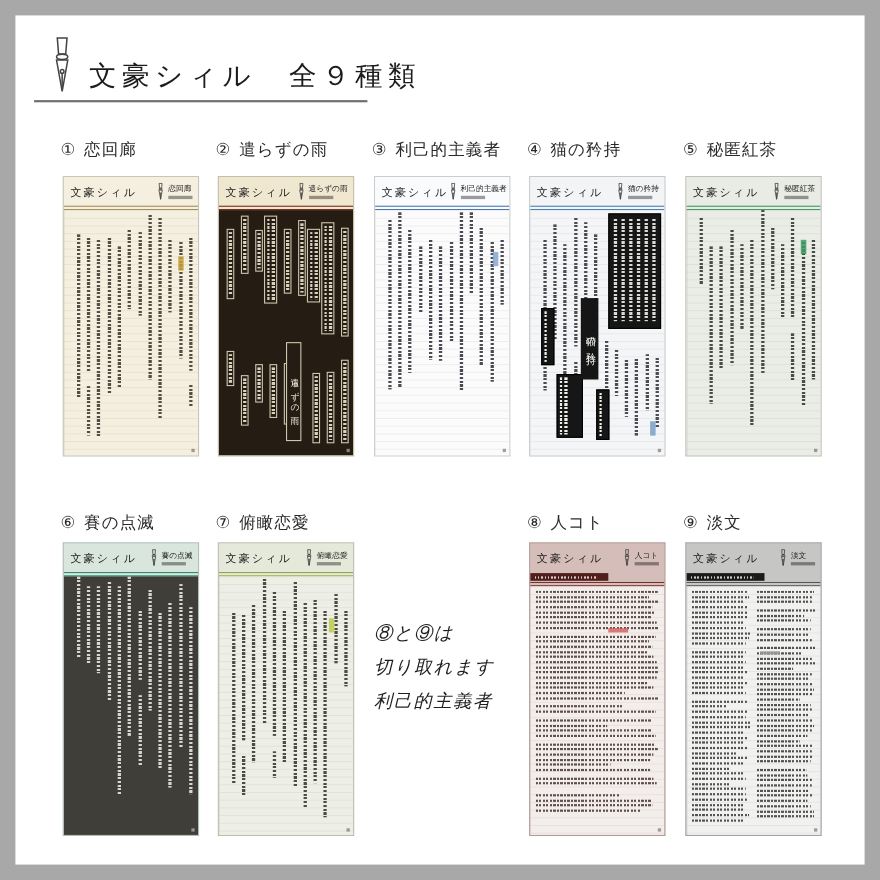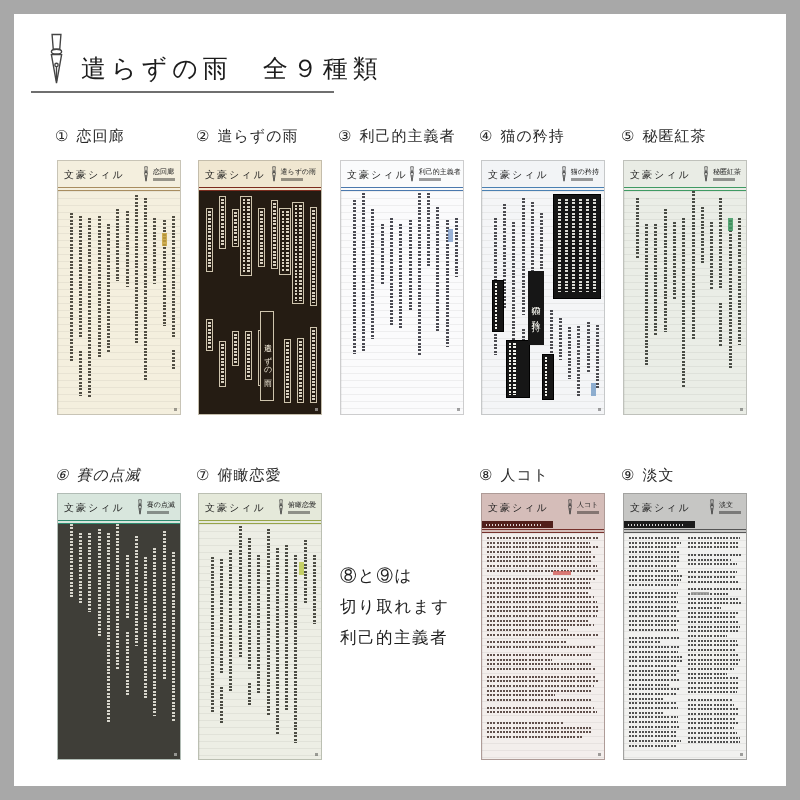--- a/index.html
+++ b/index.html
@@ -30,38 +30,38 @@
   .vcol{position:absolute;width:3px;}
   .hline{margin:0 0 2.7px 0;height:2px;}
   .hgap{height:3px;}
   .s-box{position:absolute;box-sizing:border-box;display:flex;gap:2px;padding:2px 1.5px;}
   .s-box .bcol{width:2.5px;height:100%;}
   .vtitle{position:absolute;box-sizing:border-box;writing-mode:vertical-rl;
     text-align:center;letter-spacing:2px;overflow:hidden;}
   .hl{position:absolute;opacity:.85;}
   .marker{position:absolute;right:3px;bottom:3px;width:3px;height:3px;}
   .penwrap{display:inline-block;line-height:0;}
-  #note div{font-size:16.5px;letter-spacing:1.5px;line-height:31px;color:#1f1f1f;white-space:nowrap;}
+  #note div{font-size:16.5px;letter-spacing:1.5px;line-height:31px;color:#1f1f1f;white-space:nowrap;font-style:italic;}
   .hcols{position:absolute;inset:4px 5px;display:flex;gap:6px;}
   .hcol{flex:1;overflow:hidden;}
 </style>
 </head>
 <body>
 
 <div id="canvas">
   <span class="abs" id="title-pen" style="left:29px;top:18px;">
     <svg width="27" height="57" viewBox="0 0 26 58" fill="none" stroke="#444" stroke-width="1.4">
       <path d="M8.5 2.5 h9 l-1.2 15 h-6.6 Z"></path>
       <ellipse cx="13" cy="20" rx="5.2" ry="2.4"></ellipse>
       <path d="M7.8 23 h10.4 L13 52 Z"></path>
       <line x1="13" y1="35" x2="13" y2="50"></line>
       <circle cx="13" cy="33.5" r="1.7"></circle>
     </svg>
   </span>
-  <span class="abs" id="title-text" style="left:67px;top:38px;">遣らずの雨　全９種類</span>
+  <span class="abs" id="title-text" style="left:67px;top:38px;">文豪シィル　全９種類</span>
   <div class="abs" id="title-underline" style="left:17px;top:77px;width:303px;"></div>
 
   <div id="products">
       <div class="plabel abs" style="left: 41px; top: 113px;"><span class="pnum">①</span><span class="pname">恋回廊</span></div>
       <div class="sheet abs" style="left: 43px; top: 146px; width: 124px; height: 255px; background: rgb(244, 239, 222);">
         <div class="s-head" style="background: rgb(244, 239, 222);">
           <span class="s-brand">文豪シィル</span>
           <div class="s-right">
             <span class="penwrap"><svg width="8" height="17" viewBox="0 0 26 58" fill="none" stroke="#3a3a3a" stroke-width="2.4">
                 <path d="M8.5 2.5 h9 l-1.2 15 h-6.6 Z"></path>
@@ -296,21 +296,21 @@
           <div class="vcol" style="right: 60.8px; top: 12%; height: 75.9418%; background-image: repeating-linear-gradient(rgb(52, 55, 48) 0px, rgb(52, 55, 48) 2px, transparent 2px, transparent 3.4px); opacity: 0.88;"></div>
           <div class="vcol" style="right: 70.1px; top: 14%; height: 34.4632%; background-image: repeating-linear-gradient(rgb(52, 55, 48) 0px, rgb(52, 55, 48) 2px, transparent 2px, transparent 3.4px); opacity: 0.88;"></div>
           <div class="vcol" style="right: 79.4px; top: 8%; height: 55.3698%; background-image: repeating-linear-gradient(rgb(52, 55, 48) 0px, rgb(52, 55, 48) 2px, transparent 2px, transparent 3.4px); opacity: 0.88;"></div>
           <div class="vcol" style="right: 88.7px; top: 15%; height: 49.5865%; background-image: repeating-linear-gradient(rgb(52, 55, 48) 0px, rgb(52, 55, 48) 2px, transparent 2px, transparent 3.4px); opacity: 0.88;"></div>
           <div class="vcol" style="right: 98px; top: 15%; height: 63.7982%; background-image: repeating-linear-gradient(rgb(52, 55, 48) 0px, rgb(52, 55, 48) 2px, transparent 2px, transparent 3.4px); opacity: 0.88;"></div>
           <div class="vcol" style="right: 107.3px; top: 3%; height: 27.7033%; background-image: repeating-linear-gradient(rgb(52, 55, 48) 0px, rgb(52, 55, 48) 2px, transparent 2px, transparent 3.4px); opacity: 0.88;"></div>
           <div class="hl" style="background: rgb(63, 154, 99); top: 12%; right: 13px; width: 5px; height: 13px; z-index: 3;"></div>
           <div class="marker" style="background: rgba(0, 0, 0, 0.35);"></div>
         </div>
       </div>
-      <div class="plabel abs" style="left: 41px; top: 452px; font-style: italic;"><span class="pnum">⑥</span><span class="pname">賽の点滅</span></div>
+      <div class="plabel abs" style="left: 41px; top: 452px;"><span class="pnum">⑥</span><span class="pname">賽の点滅</span></div>
       <div class="sheet abs" style="left: 43px; top: 479px; width: 124px; height: 267px; background: rgb(216, 230, 221);">
         <div class="s-head" style="background: rgb(216, 230, 221);">
           <span class="s-brand">文豪シィル</span>
           <div class="s-right">
             <span class="penwrap"><svg width="8" height="17" viewBox="0 0 26 58" fill="none" stroke="#3a3a3a" stroke-width="2.4">
                 <path d="M8.5 2.5 h9 l-1.2 15 h-6.6 Z"></path>
                 <ellipse cx="13" cy="20" rx="5.2" ry="2.4"></ellipse>
                 <path d="M7.8 23 h10.4 L13 52 Z"></path>
                 <line x1="13" y1="35" x2="13" y2="50"></line>
                 <circle cx="13" cy="33.5" r="1.7"></circle>

